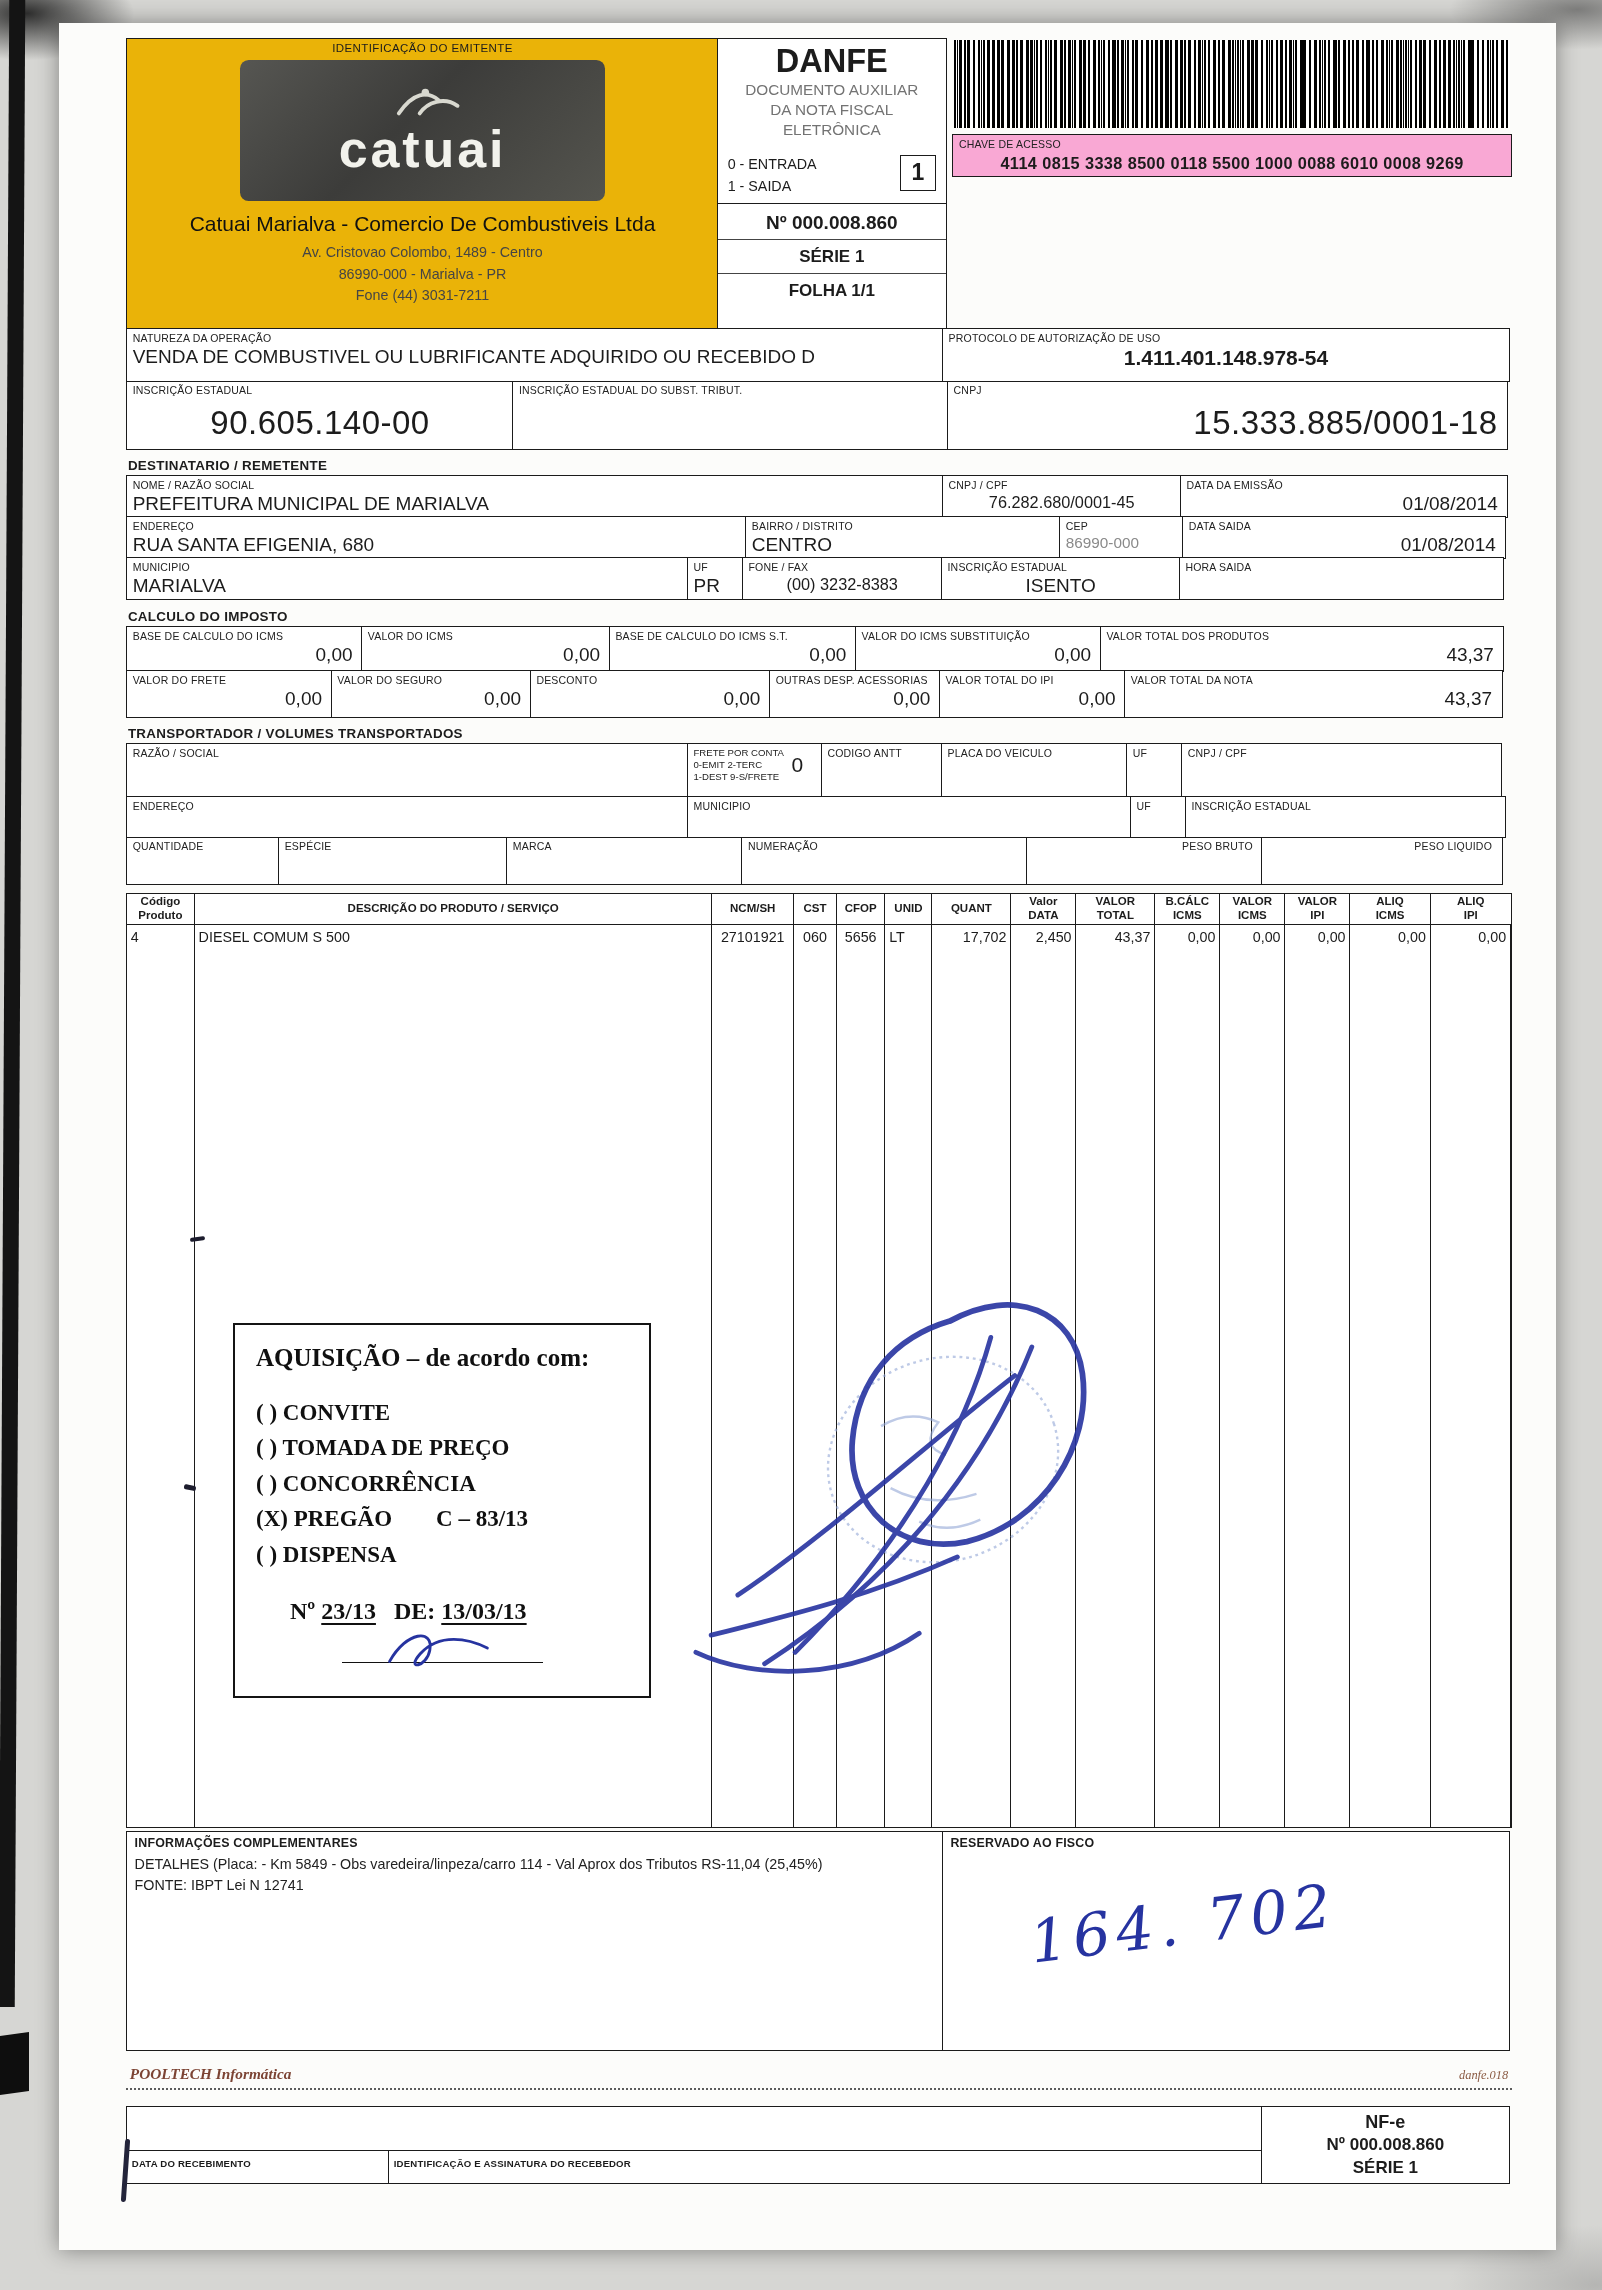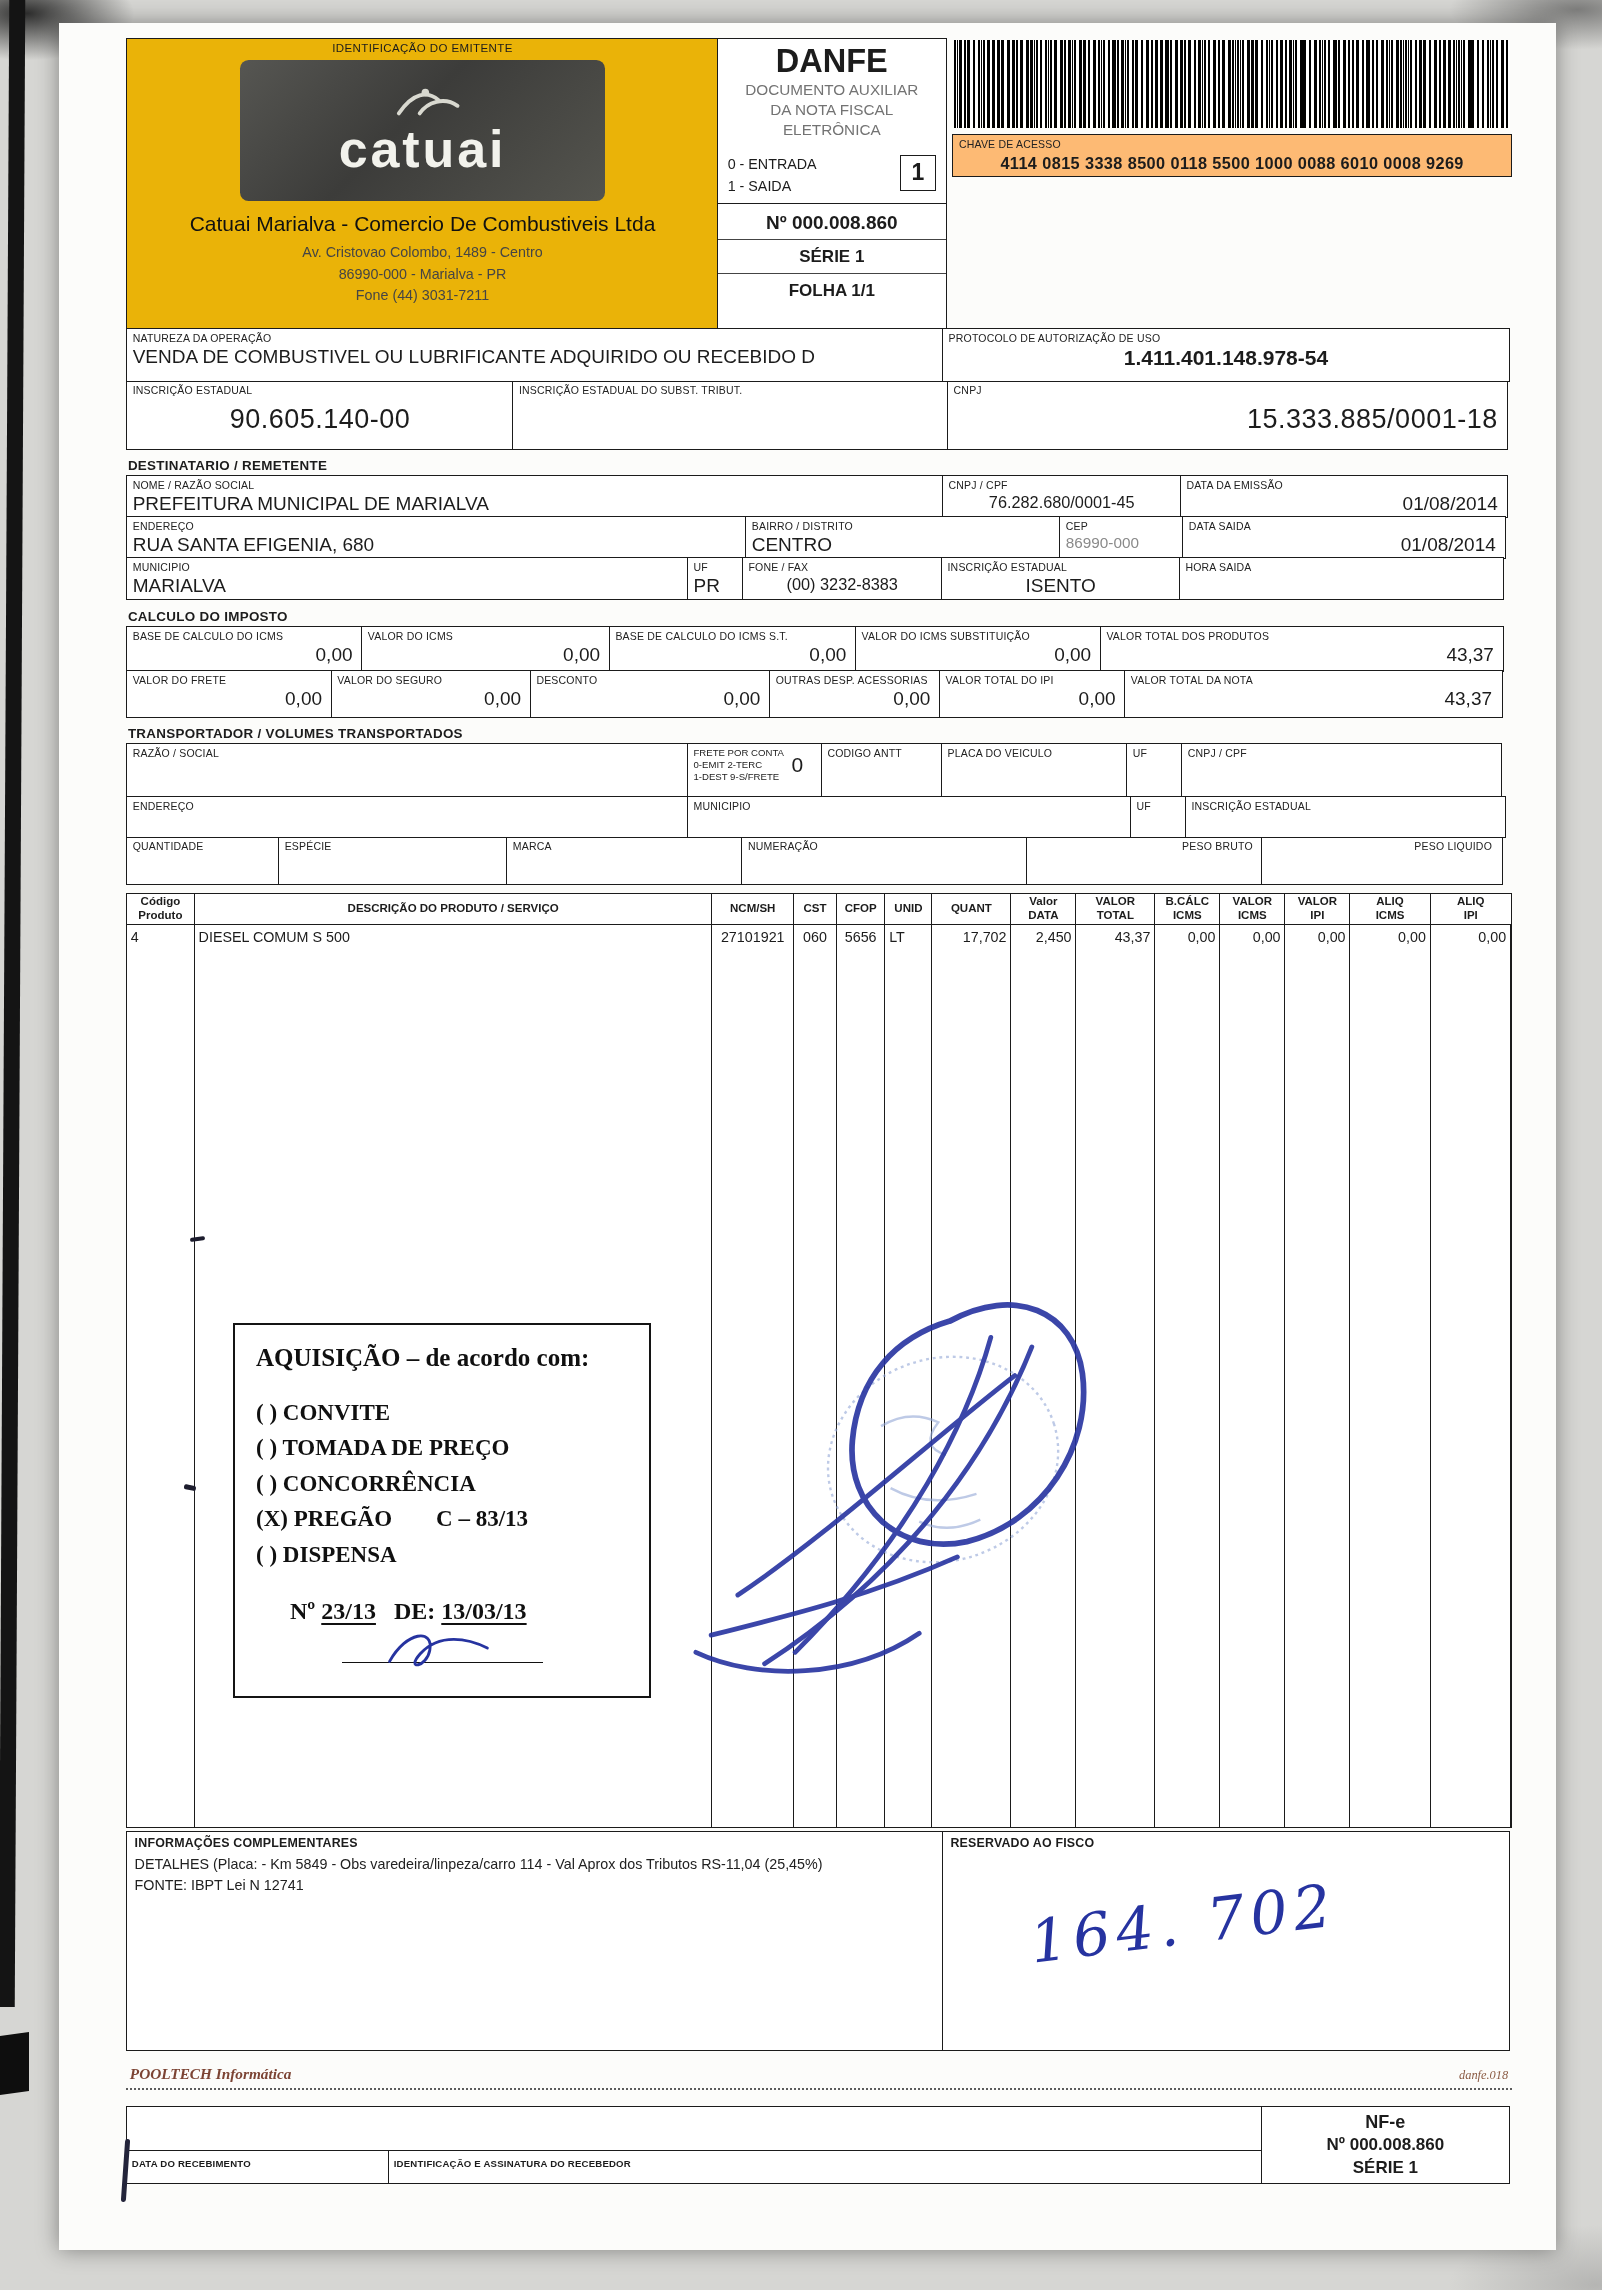--- a/index.html
+++ b/index.html
@@ -24,21 +24,21 @@
     background:#fcfcfa; box-shadow:0 0 21px rgba(0,0,0,.4);
   }
   .form { position:absolute; left:67px; top:15.3px; width:1386px; }
 
   .row { display:flex; }
   .fbox { border:1.9px solid #1b1b1b; padding:2.9px 5.7px; position:relative; background:#fff; overflow:hidden; }
   .row .fbox + .fbox { margin-left:-1.9px; }
   .stack .row + .row { margin-top:-1.9px; }
   .lbl { display:block; font-size:10.5px; line-height:1.15; color:#222; letter-spacing:0.2px; white-space:nowrap; }
   .val { display:block; font-size:19px; margin-top:1.9px; white-space:nowrap; }
-  .val-lg { font-size:27px; letter-spacing:0.5px; }
+  .val-lg { font-size:33px; letter-spacing:0.5px; }
   .t-center { text-align:center; }
   .t-right { text-align:right; padding-right:3.8px; }
   .bold { font-weight:bold; }
   .section-title { font-size:13.4px; font-weight:bold; letter-spacing:0.3px; margin:8.6px 0 1.9px 1.9px; }
 
   
   .header { display:flex; height:292px; }
   .h-emit { width:42.9%; border:1.9px solid #1b1b1b; background:#eab308; text-align:center; padding-top:2.9px; }
   .h-danfe { width:16.6%; border:1.9px solid #1b1b1b; margin-left:-1.9px; background:#fff; display:flex; flex-direction:column; }
   .h-chave { width:40.5%; margin-left:5.7px; display:flex; flex-direction:column; }
@@ -55,21 +55,21 @@
   .tipo-box { position:absolute; right:9.6px; top:9.6px; width:36px; height:36px; border:1.9px solid #1b1b1b; display:flex; align-items:center; justify-content:center; font-size:23px; font-weight:bold; }
   .danfe-num { font-size:19px; font-weight:bold; text-align:center; padding:7.6px 0 5.7px; border-bottom:1px solid #444; }
   .danfe-serie { font-size:17px; font-weight:bold; text-align:center; padding:6.7px 0 5.7px; border-bottom:1px solid #444; }
   .danfe-folha { font-size:17px; font-weight:bold; text-align:center; padding:7.6px 0; }
   .barcode { height:88px; margin:1.9px 1.9px 5.7px; background-color:#fff;
     background-image:
       repeating-linear-gradient(90deg,#000 0 1.9px,transparent 1.9px 4.8px),
       repeating-linear-gradient(90deg,#000 0 1px,transparent 1px 6.7px),
       repeating-linear-gradient(90deg,transparent 0 2.9px,#000 2.9px 3.8px,transparent 3.8px 10.5px);
   }
-  .chave-box { border:1.9px solid #1b1b1b; background:#fdba74; padding:2.9px 5.7px; }
+  .chave-box { border:1.9px solid #1b1b1b; background:#f9a8d4; padding:2.9px 5.7px; }
   .chave-val { font-size:16.3px; font-weight:bold; text-align:center; margin-top:3.8px; letter-spacing:0.4px; }
   .consulta-box { border:1.9px solid #1b1b1b; margin-top:-1.9px; background:#fff; flex:1; display:flex; flex-direction:column; justify-content:center; text-align:center; font-size:16.3px; line-height:1.5; color:#222; }
 
   .r-nat .fbox { height:54px; }
   .r-insc .fbox { height:69px; }
   .r-dest .fbox { height:43px; }
   .r-imp1 .fbox { height:46px; }
   .r-imp2 .fbox { height:48px; }
   .r-tr1 .fbox { height:55px; }
   .r-tr2 .fbox { height:42px; }

